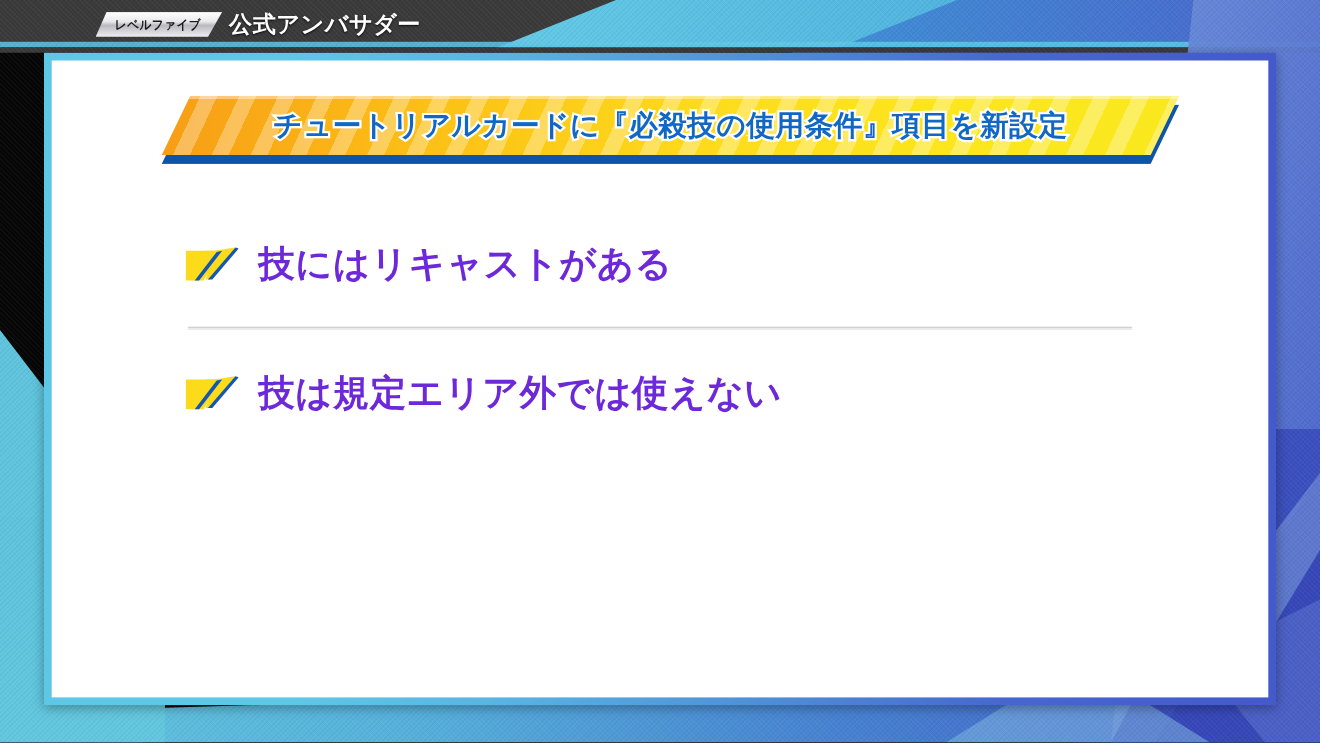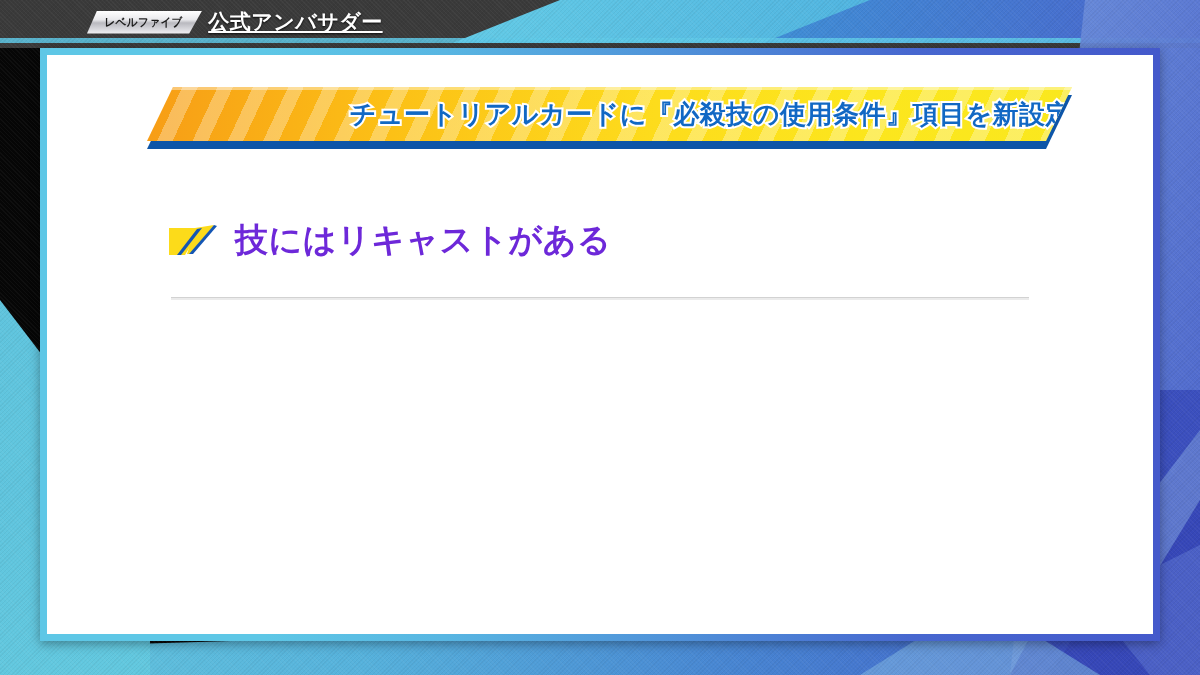--- a/index.html
+++ b/index.html
@@ -59,21 +59,20 @@
     white-space:nowrap;
   }
   .brand-title {
     margin-left:6px;
     font-size:21px;
     font-weight:bold;
     color:#ffffff;
     letter-spacing:0.5px;
     text-shadow:0 1px 2px rgba(0,0,0,0.85);
     white-space:nowrap;
-    text-decoration:underline;
   }
 
   
   .card {
     position:absolute;
     left:40px; top:48px;
     width:1120px; height:593px;
     padding:7px;
     z-index:30;
     background:linear-gradient(to right,
@@ -123,21 +122,21 @@
     background:#0d55a8;
     clip-path:polygon(26px 0, 100% 0, calc(100% - 26px) 100%, 0 100%);
   }
   .banner {
     top:0;
     background:
       repeating-linear-gradient(115deg,
         rgba(255,255,255,0.30) 0 14px,
         rgba(255,255,255,0.0) 14px 32px),
       linear-gradient(to right, #f79d16 0%, #fcc016 26%, #fddc1c 55%, #fce61d 78%, #fae81e 100%);
-    display:flex; align-items:center; justify-content:flex-end;
+    display:flex; align-items:center; justify-content:center;
   }
   .banner::before{
     content:"";
     position:absolute; left:0; right:0; top:0; height:3px;
     background:rgba(255,255,255,0.40);
   }
   .banner-text {
     position:relative;
     font-size:26px;
     font-weight:bold;
@@ -269,19 +268,31 @@
               <polygon points="30,5 49,2 26,31 22,31" fill="#fcdb1a"></polygon>
               <polygon points="32,6 37,5 16,32 12,32" fill="#1456b4"></polygon>
               <polygon points="49,2 52,3 28,31 24,31" fill="#1456b4"></polygon>
             </svg>
           </span>
           <span class="row-text">技にはリキャストがある</span>
         </div>
 
         <div class="divider"></div>
 
+        <div class="list-row">
+          <span class="bullet-icon">
+            <svg width="52" height="34" viewBox="0 0 52 34">
+              <polygon points="4,5 30,5 12,32 4,32" fill="#fcdb1a"></polygon>
+              <polygon points="22,5 36,5 20,32 10,32" fill="#fcdb1a"></polygon>
+              <polygon points="30,5 49,2 26,31 22,31" fill="#fcdb1a"></polygon>
+              <polygon points="32,6 37,5 16,32 12,32" fill="#1456b4"></polygon>
+              <polygon points="49,2 52,3 28,31 24,31" fill="#1456b4"></polygon>
+            </svg>
+          </span>
+          <span class="row-text">技は規定エリア外では使えない</span>
+        </div>
 
       </div>
 
     </div>
   </div>
 
 </div>
 
 </body></html>

